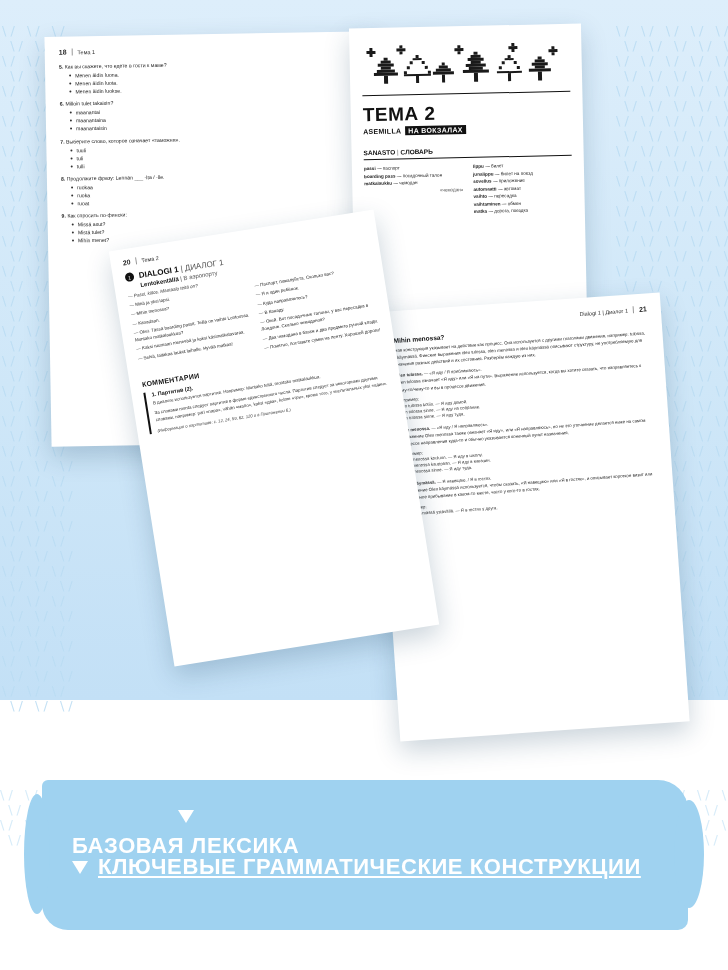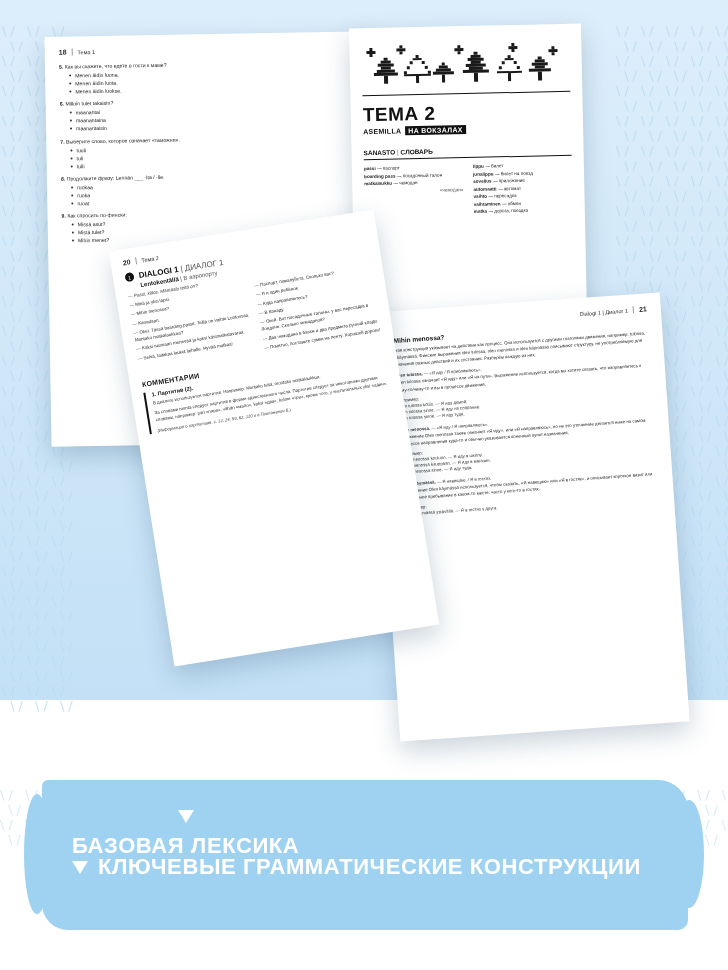--- a/index.html
+++ b/index.html
@@ -90,21 +90,21 @@
   .gr-ex{font-size:4.3px;color:#333;margin:1px 0;}
   .bullet-row{display:flex;gap:4px;align-items:flex-start;}
   .sq{width:3px;height:3px;background:#111;margin-top:3px;flex:none;}
   
   .banner{position:absolute;left:0;top:770px;width:728px;height:200px;}
   .brush{position:absolute;left:42px;top:10px;width:646px;height:150px;background:#9fd2f0;border-radius:6px 30px 10px 26px;}
   .brush:after{content:"";position:absolute;left:-18px;top:14px;width:26px;height:120px;background:#9fd2f0;border-radius:50%;}
   .brush:before{content:"";position:absolute;right:-16px;top:20px;width:30px;height:108px;background:#9fd2f0;border-radius:50%;}
   .banner-line{position:absolute;display:flex;align-items:center;gap:10px;color:#fff;font-weight:bold;letter-spacing:.6px;}
   .bl1{left:72px;top:40px;font-size:22px;flex-direction:column;}
-  .bl2{left:72px;top:84px;font-size:22px;}
+  .bl2{left:72px;top:84px;font-size:22px;text-decoration:underline;}
   .tri{width:0;height:0;border-left:8px solid transparent;border-right:8px solid transparent;border-top:13px solid #ffffff;}
 </style>
 </head>
 <body>
 
 <div class="bg-wrap">
   <div class="bg-band band-top"></div>
   <div class="bg-band band-white"></div>
   <div class="bg-band band-bottom"></div>
   <div class="knit" style="left:2px;top:8px;width:60px;">

